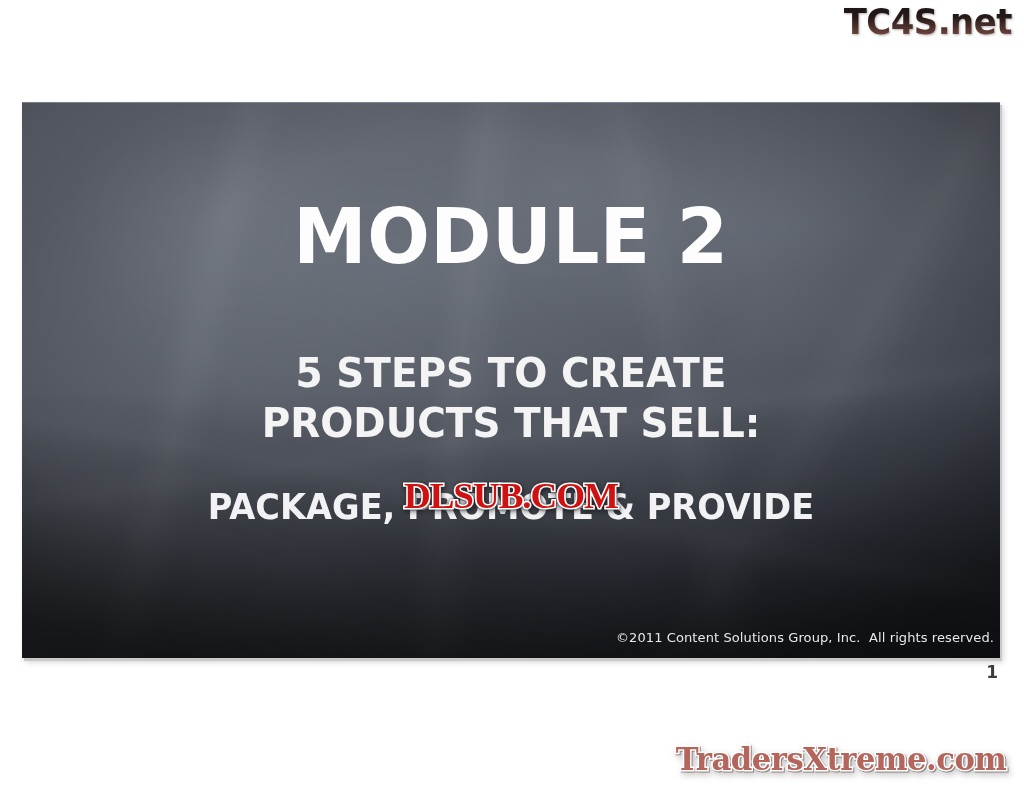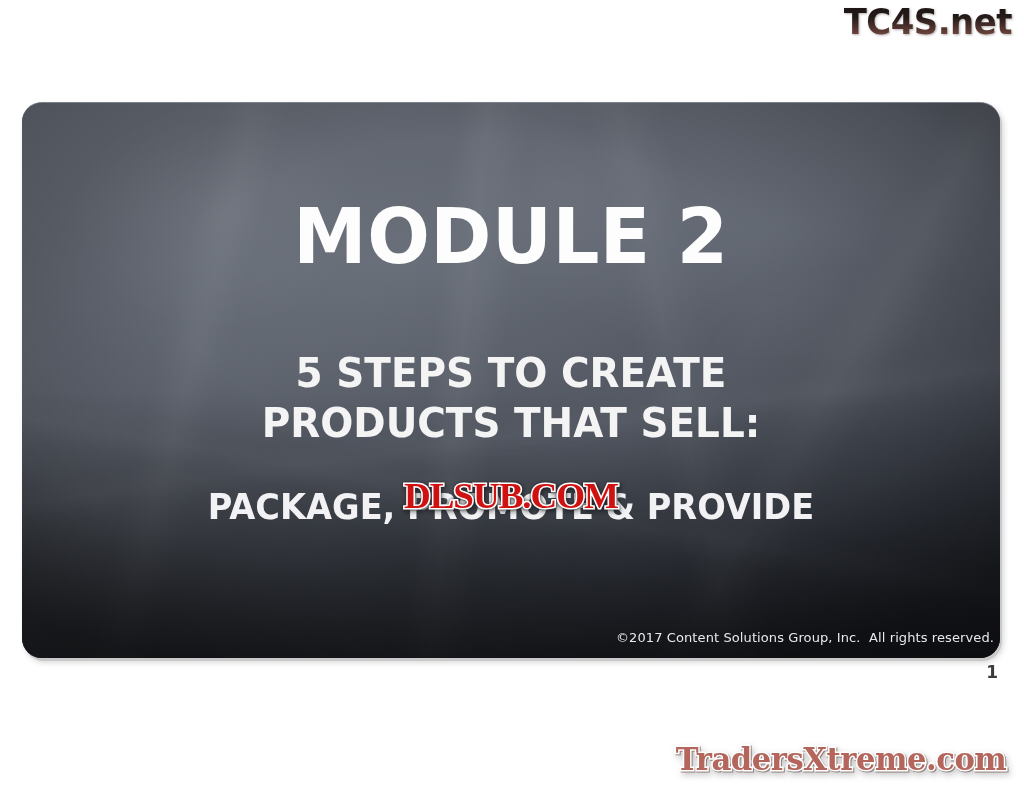--- a/index.html
+++ b/index.html
@@ -46,21 +46,20 @@
   }
   .slide {
     position: absolute;
     inset: 0;
     overflow: hidden;
     background-color: #5c616b;
     box-shadow:
       2px 3px 0 0 #c9c9c9,
       3px 4px 6px 0 rgba(0,0,0,0.18);
     border-top: 1px solid #7b808a;
-    border-radius: 20px;
   }
   
   .tex {
     position: absolute;
     inset: 0;
     pointer-events: none;
   }
   .tex-base {
     background:
       radial-gradient(ellipse 60% 45% at 38% 28%, rgba(140,148,160,0.30) 0%, rgba(140,148,160,0) 62%),
@@ -219,21 +218,21 @@
 
     <div class="slide-content">
       <div class="slide-title">MODULE 2</div>
 
       <div class="slide-sub">5 STEPS TO CREATE</div>
 
       <div class="slide-sub" style="top:295px;">PRODUCTS THAT SELL:</div>
 
       <div class="slide-sub-2">PACKAGE, PROMOTE &amp; PROVIDE</div>
 
-      <div class="slide-copyright">©2017 Content Solutions Group, Inc.  All rights reserved.</div>
+      <div class="slide-copyright">©2011 Content Solutions Group, Inc.  All rights reserved.</div>
     </div>
 
     <div class="watermark">
       <span>DLSUB.COM</span>
     </div>
 
   </div>
 </div>
 
 <div class="page-number">1</div>

